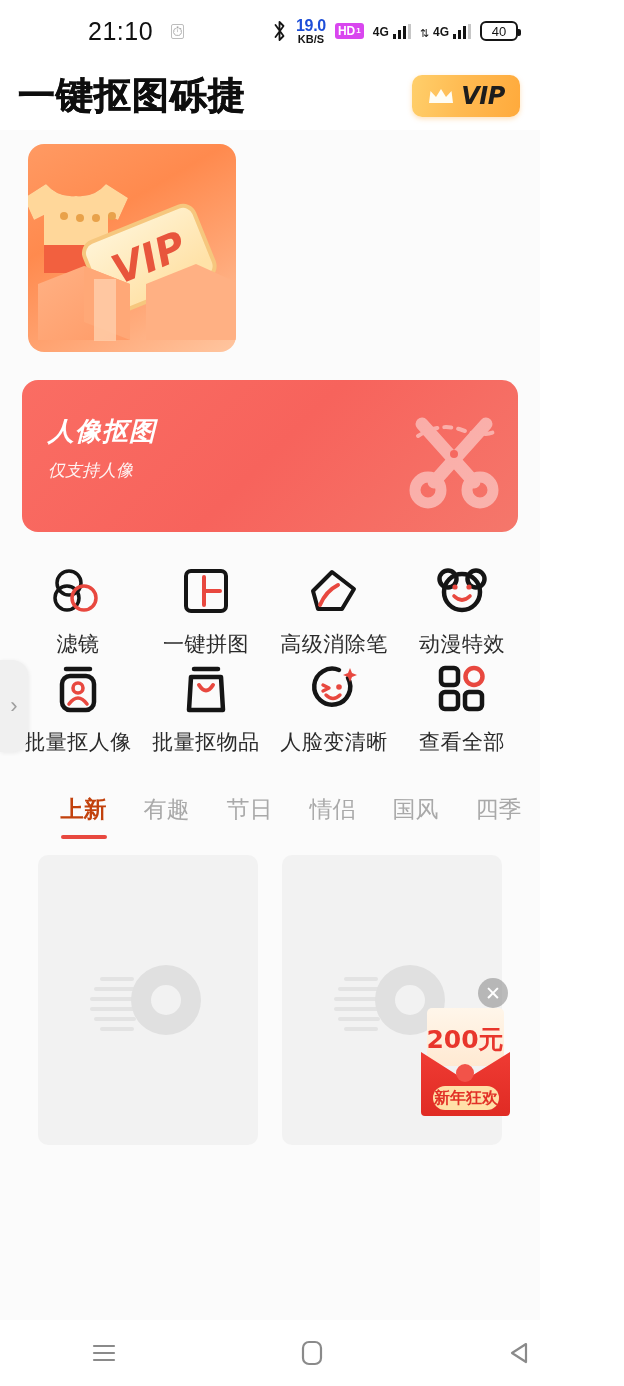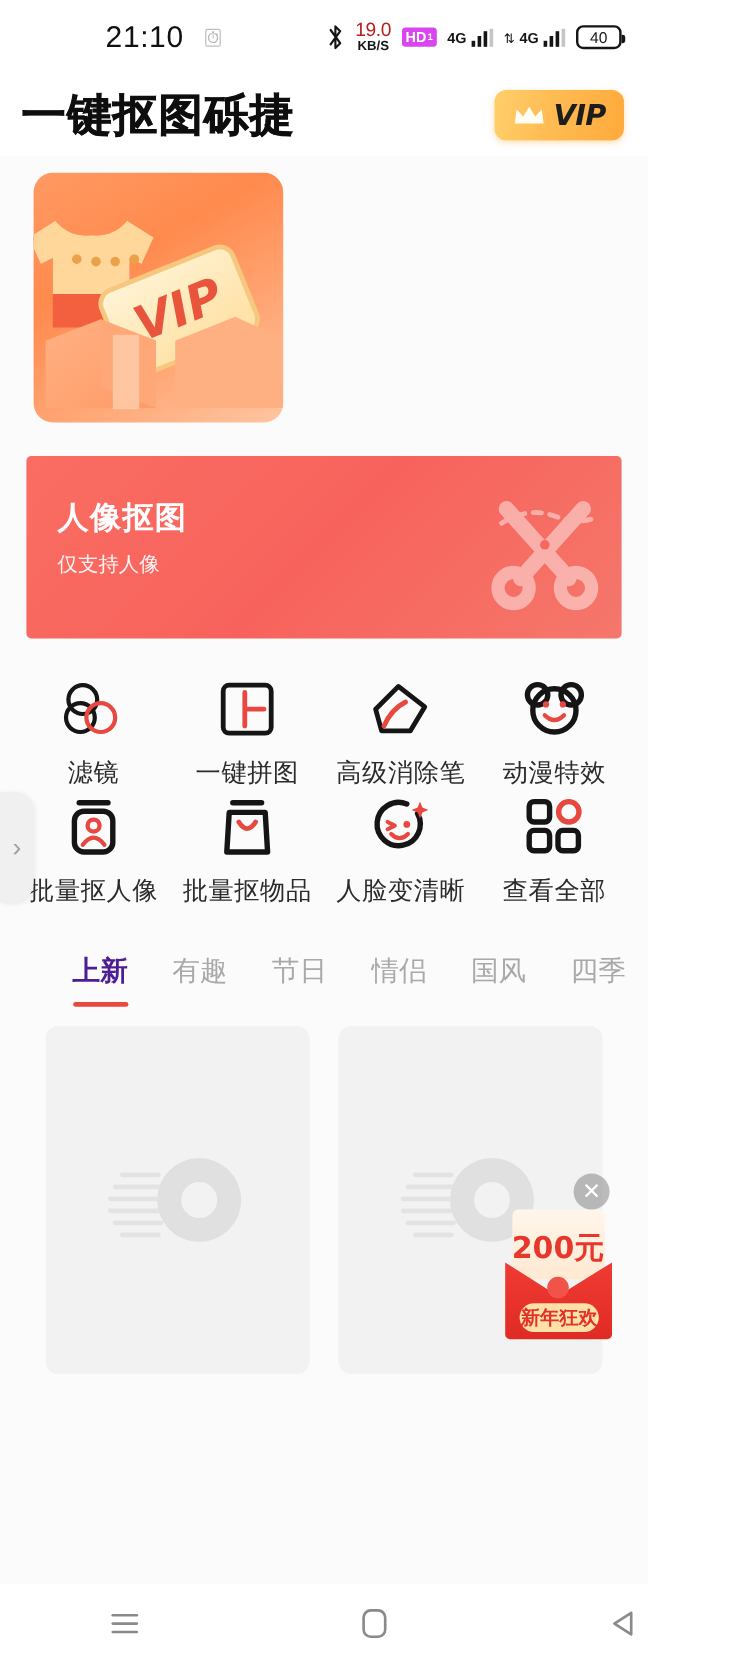--- a/index.html
+++ b/index.html
@@ -32,21 +32,21 @@
     margin-left: 18px; font-size: 13px; color: #9a9a9a;
     border: 1px solid #bdbdbd; border-radius: 2px;
     width: 13px; height: 15px; line-height: 14px; text-align: center;
     overflow: hidden;
   }
   .sb-right {
     margin-left: auto; display: flex; align-items: center; gap: 9px;
   }
   .sb-bt { width: 15px; height: 22px; }
   .sb-net { text-align: center; line-height: 1; }
-  .sb-net .kb { font-size: 16px; font-weight: 400; color: #b91c1c; letter-spacing: -.3px; }
+  .sb-net .kb { font-size: 16px; font-weight: 700; color: #1d4ed8; letter-spacing: -.3px; }
   .sb-net .unit { font-size: 11px; font-weight: 700; color: #151515; }
   .sb-hd {
     background: #d946ef; color: #fff; font-size: 12px; font-weight: 700;
     border-radius: 3px; padding: 2px 3px; line-height: 1;
     display: flex; align-items: center;
   }
   .sig { display: flex; align-items: flex-end; gap: 3px; }
   .sig .g { font-size: 12px; font-weight: 700; color: #151515; margin-right: 1px; text-align: center;}
   .sig .bars { display: flex; align-items: flex-end; gap: 2px; height: 15px; }
   .sig .bars i { width: 3px; background: #151515; display: block; }
@@ -96,22 +96,22 @@
   .banner {
     width: 208px; height: 208px; border-radius: 16px;
     background: linear-gradient(150deg,#ff9a63 0%, #ff8a4e 35%, #ffa878 70%, #ffc6a0 100%);
     position: relative; overflow: hidden;
   }
   .banner svg { position: absolute; inset: 0; }
 
   
   .cards { display: flex; gap: 18px; padding: 28px 22px 0 22px; }
   .big-card {
-    flex: 1; height: 152px; border-radius: 4px; position: relative;
-    overflow: hidden; padding: 34px 14px 0 26px; color: #fff;
+    flex: 1; height: 152px; border-radius: 16px; position: relative;
+    overflow: hidden; padding: 34px 14px 0 26px; color: #fff; font-style: italic;
   }
   .card-red  { background: linear-gradient(135deg,#fa6d63 0%, #f7635c 50%, #f5776b 100%); }
   .card-blue { background: linear-gradient(135deg,#2f86f6 0%, #2a7bf0 50%, #4793f7 100%); }
   .bc-title { font-size: 26px; font-weight: 700; letter-spacing: 1px; }
   .bc-sub { font-size: 17px; font-weight: 400; margin-top: 10px; opacity: .92; }
   .bc-ico { position: absolute; right: 12px; top: 26px; opacity: .45; }
   .card-blue .bc-ico { opacity: .42; right: 18px; top: 24px; }
 
   
   .grid {
@@ -126,21 +126,21 @@
 
   
   .tabbar {
     display: flex; align-items: flex-start; gap: 0;
     padding: 12px 0 0 42px; background: #fbfbfb;
   }
   .tab {
     width: 97px; text-align: center; position: relative;
     font-size: 23px; color: #a9a9a9; padding-bottom: 14px;
   }
-  .tab.active { color: #4c1d95; font-weight: 700; }
+  .tab.active { color: #c2410c; font-weight: 700; }
   .tab.active::after {
     content: ""; position: absolute; left: 50%; transform: translateX(-50%);
     bottom: 0; width: 46px; height: 4px; border-radius: 2px; background: #e8483f;
   }
 
   
   .tpl-row { display: flex; gap: 24px; padding: 16px 38px 0 38px; }
   .tpl-card {
     flex: 1; height: 290px; border-radius: 10px; background: #f2f2f2;
     display: flex; align-items: center; justify-content: center;

